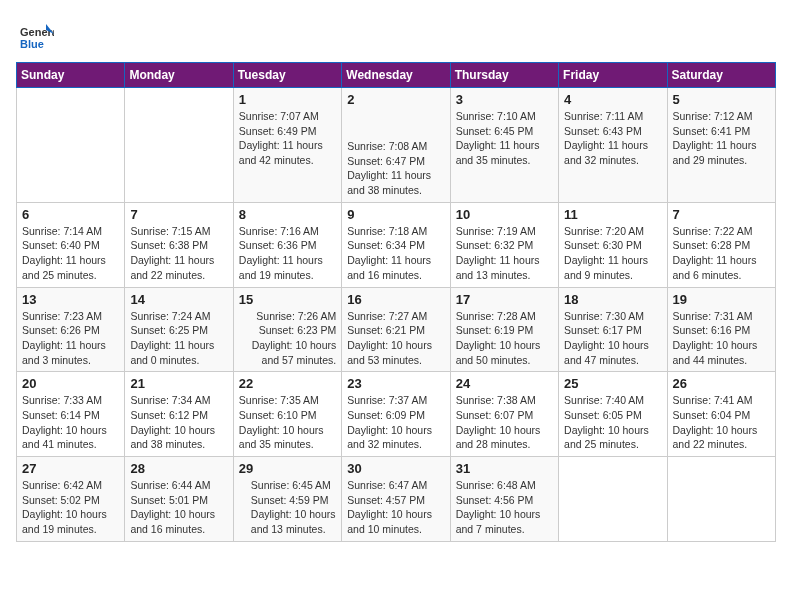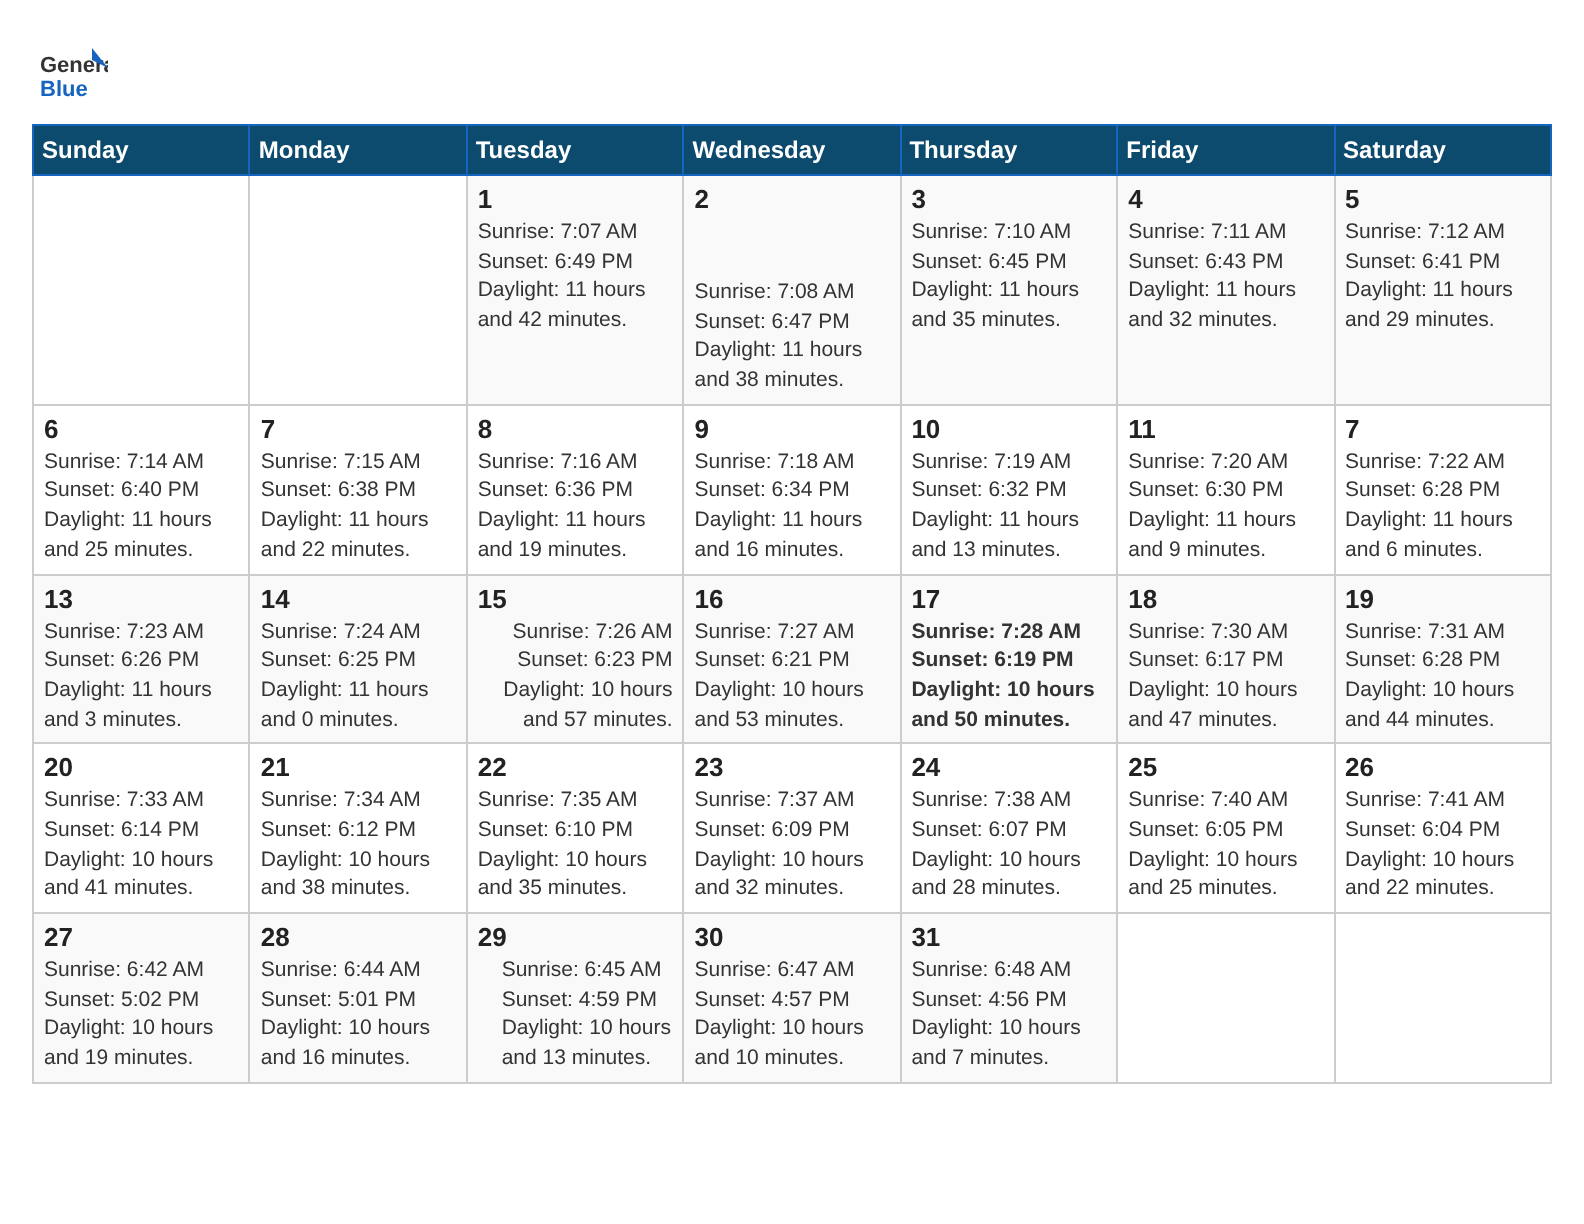--- a/index.html
+++ b/index.html
@@ -33,21 +33,21 @@
     .subtitle {
       font-size: 15px;
       color: #444;
     }
     .calendar {
       width: 100%;
       border-collapse: collapse;
       font-size: 11px;
     }
     .calendar thead tr th {
-      background: #0c4a6e;
+      background: #701a75;
       color: #fff;
       padding: 5px 4px;
       text-align: left;
       font-size: 12px;
       font-weight: bold;
       border: 1px solid #1565c0;
     }
     .calendar tbody tr td {
       border: 1px solid #ccc;
       vertical-align: top;
@@ -206,34 +206,34 @@
 Daylight: 10 hours and 57 minutes.</div>
         </td>
         <td>
           <div class="cell-day">16</div>
           <div class="cell-info" style="white-space: pre-line;">Sunrise: 7:27 AM
 Sunset: 6:21 PM
 Daylight: 10 hours and 53 minutes.</div>
         </td>
         <td>
           <div class="cell-day">17</div>
-          <div class="cell-info" style="white-space: pre-line; font-weight: bold;">Sunrise: 7:28 AM
+          <div class="cell-info" style="white-space: pre-line;">Sunrise: 7:28 AM
 Sunset: 6:19 PM
 Daylight: 10 hours and 50 minutes.</div>
         </td>
         <td>
           <div class="cell-day">18</div>
           <div class="cell-info" style="white-space: pre-line;">Sunrise: 7:30 AM
 Sunset: 6:17 PM
 Daylight: 10 hours and 47 minutes.</div>
         </td>
         <td>
           <div class="cell-day">19</div>
           <div class="cell-info" style="white-space: pre-line;">Sunrise: 7:31 AM
-Sunset: 6:28 PM
+Sunset: 6:16 PM
 Daylight: 10 hours and 44 minutes.</div>
         </td>
       </tr>
       <tr>
         <td>
           <div class="cell-day">20</div>
           <div class="cell-info" style="white-space: pre-line;">Sunrise: 7:33 AM
 Sunset: 6:14 PM
 Daylight: 10 hours and 41 minutes.</div>
         </td>

